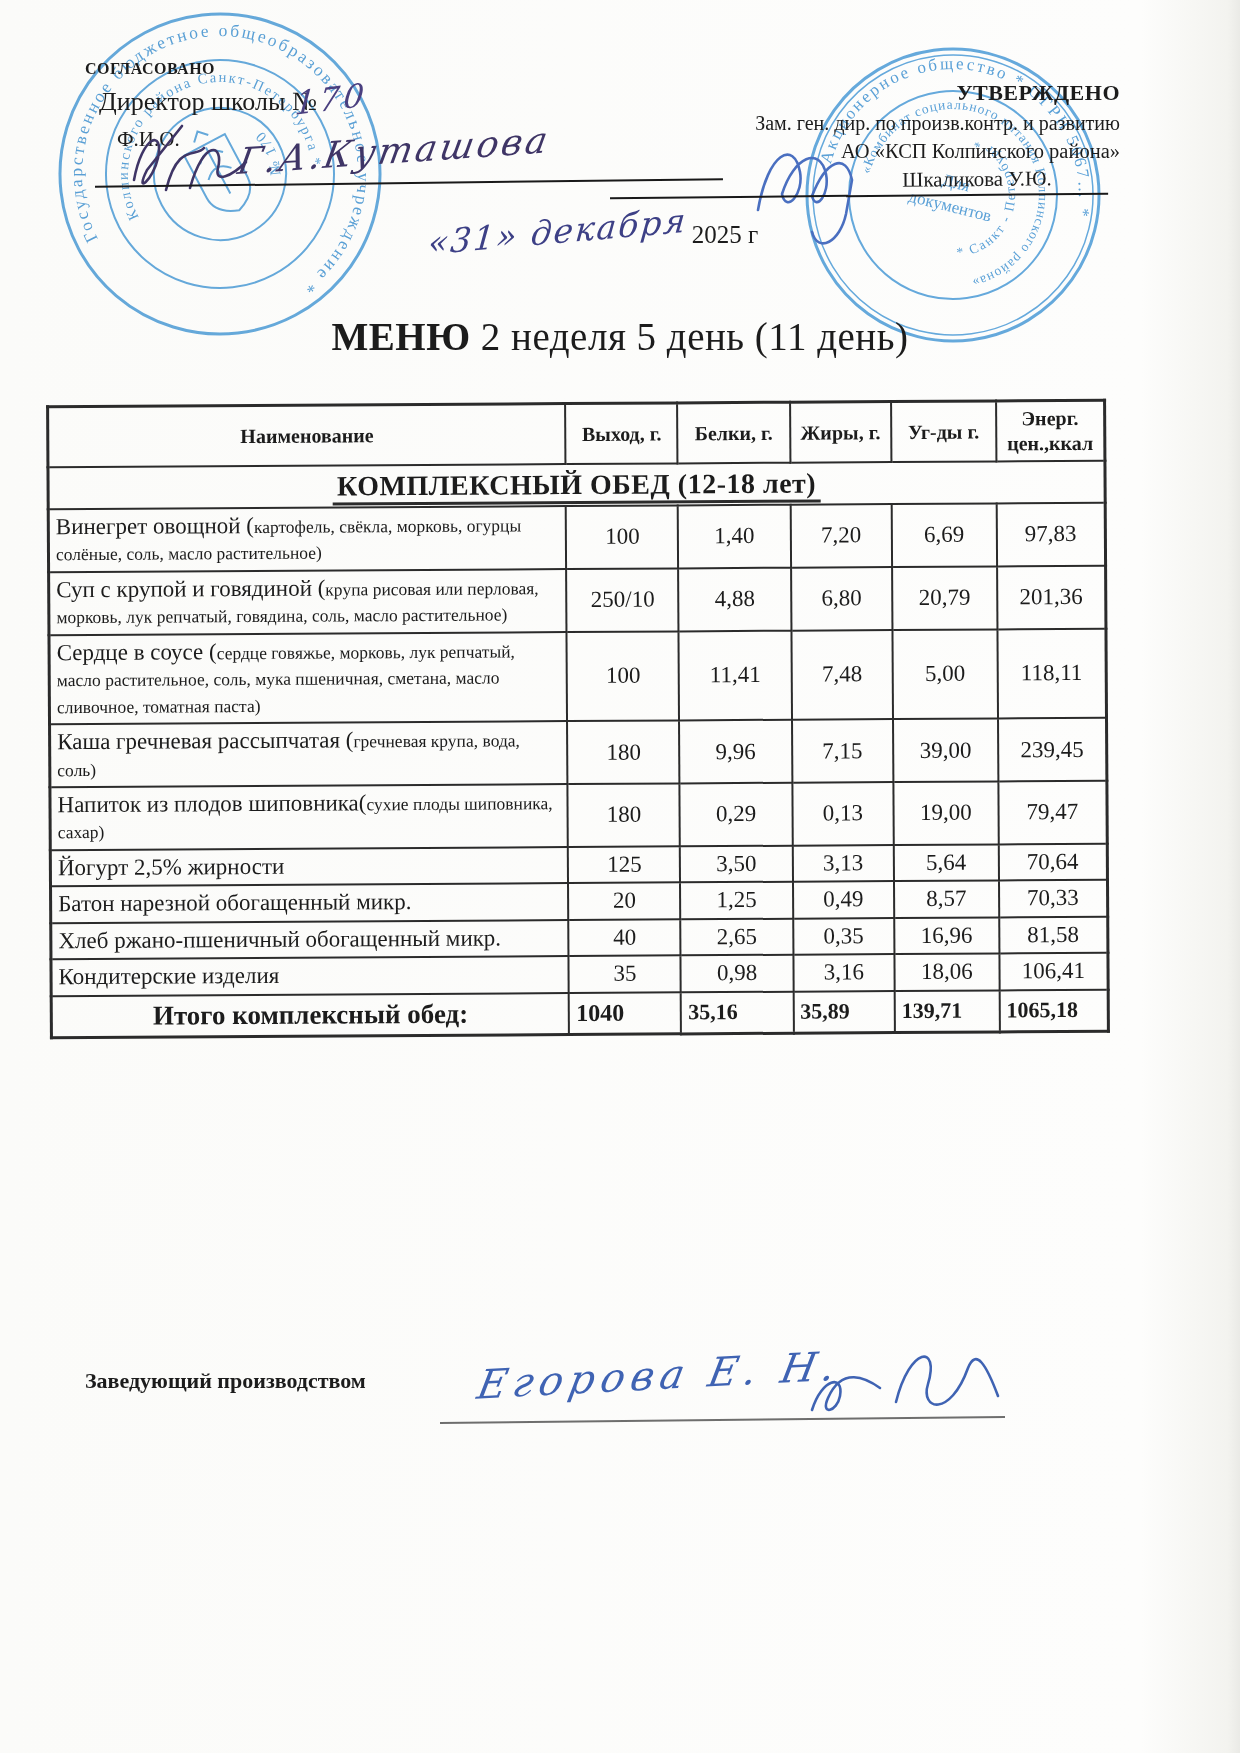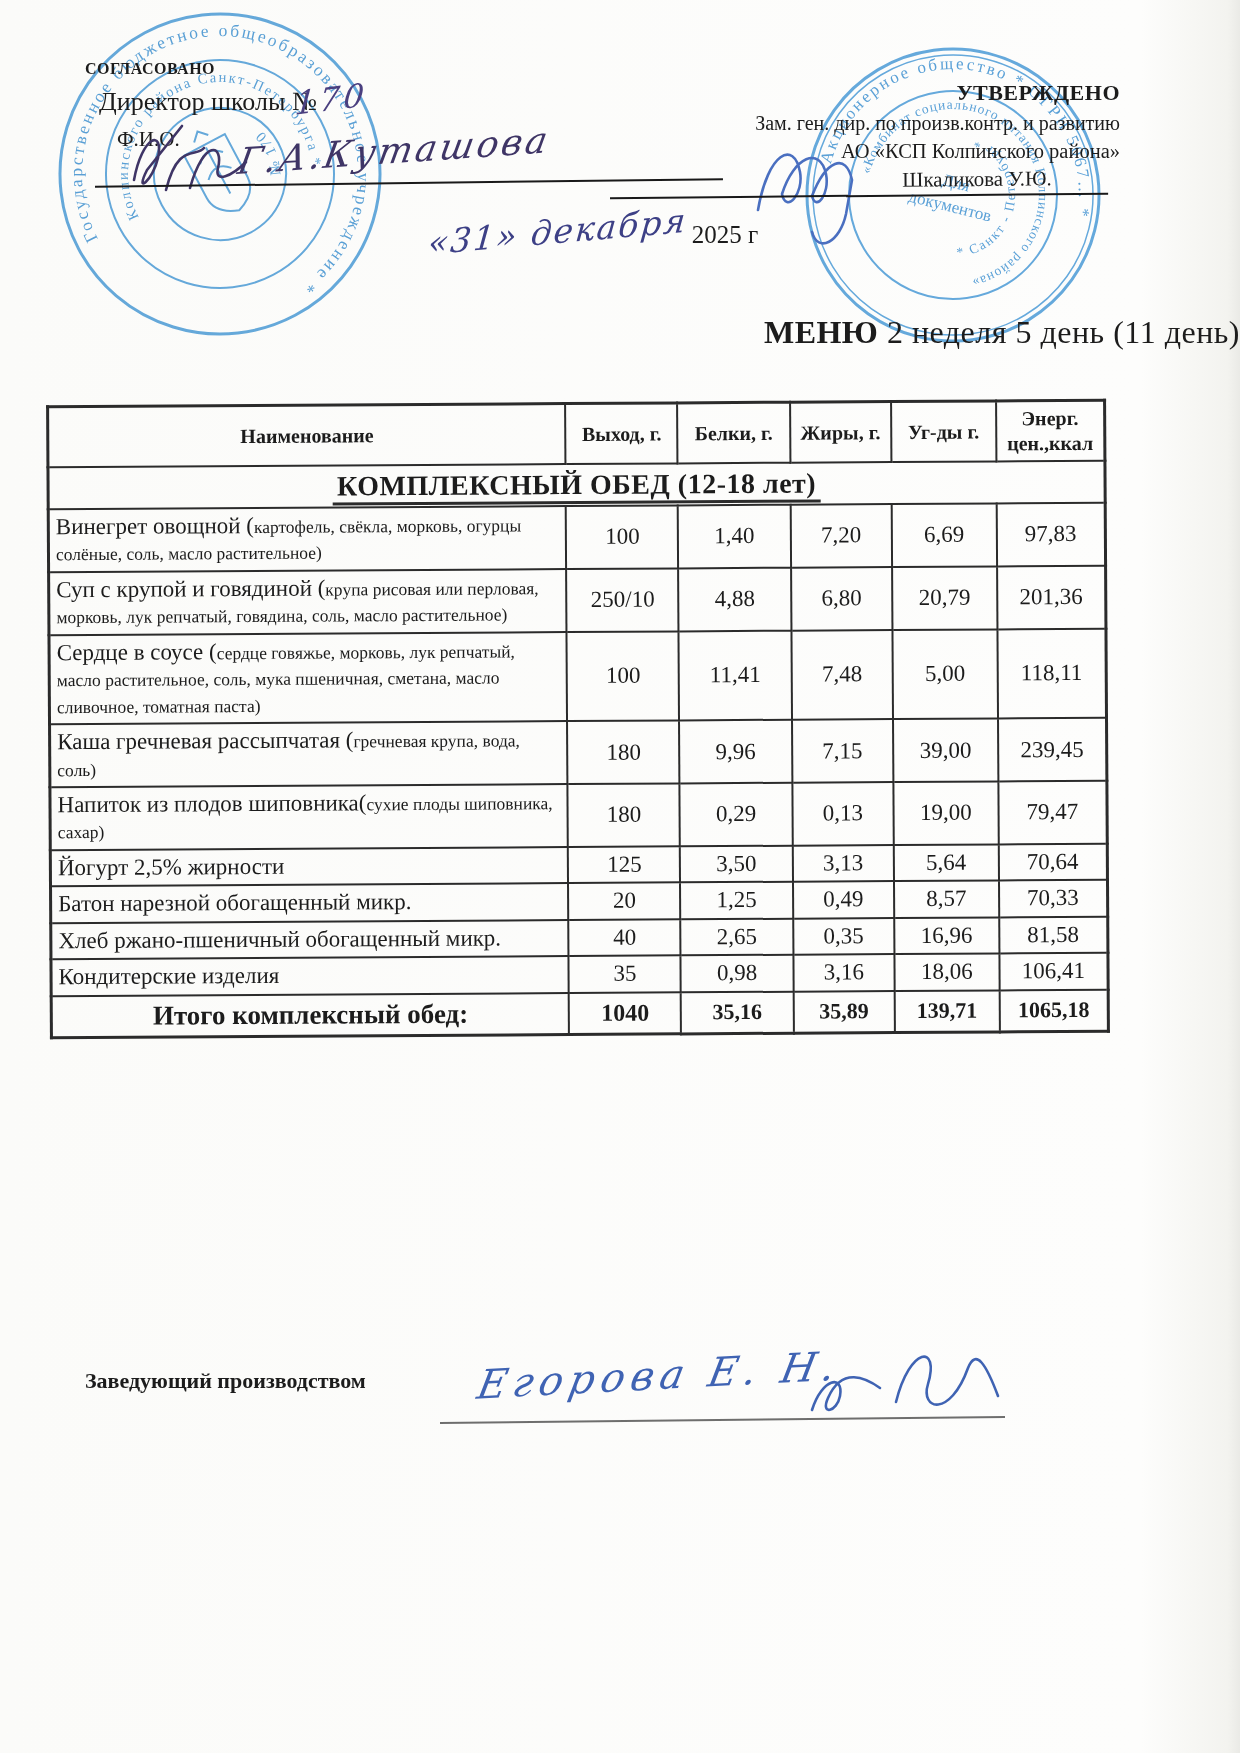--- a/index.html
+++ b/index.html
@@ -48,36 +48,36 @@
   .date-hand{font-family:"DejaVu Serif",serif;font-style:italic;font-size:33px;color:#3d4086;
     display:inline-block;transform:rotate(-5deg) skewX(-10deg);letter-spacing:2px;}
   .date-print{font-size:25px;color:#1c1c1c;}
   .sig-egorova{
     top:1352px;left:478px;font-size:40px;letter-spacing:6px;
     transform:rotate(-3deg) skewX(-14deg);color:#3f63b3;
   }
   .sig-line-bottom{top:1419px;left:440px;width:565px;border-top:2px solid #4a4a4a;transform:rotate(-0.6deg);opacity:.8;}
 
   
-  .doc-title{top:314px;left:0;width:1240px;text-align:right;font-size:32px;letter-spacing:.5px;}
+  .doc-title{top:314px;left:0;width:1240px;text-align:center;font-size:39px;letter-spacing:.5px;}
   .doc-title b{font-weight:bold;}
 
   
   .menu-table-wrap{top:402px;left:48px;width:1060px;transform:rotate(-0.35deg);}
   table.menu{width:100%;border-collapse:collapse;table-layout:fixed;border:3px solid #2b2b2b;}
   table.menu td,table.menu th{border:2px solid #2b2b2b;vertical-align:middle;padding:4px 6px;}
   th.colhead{font-size:20px;font-weight:bold;text-align:center;padding:8px 4px;line-height:1.25;}
   td.section-cell{text-align:center;padding:5px 0 7px 0;}
   .section-text{font-weight:bold;font-size:28px;letter-spacing:.5px;border-bottom:3px solid #2b2b2b;padding:0 4px 1px 4px;}
   td.name-cell{font-size:23px;line-height:1.15;padding:5px 6px 6px 10px;}
   .ingredients{font-size:17.5px;}
   td.val-cell{text-align:center;font-size:23px;}
   tr.total-row td{font-weight:bold;}
   td.total-label{font-size:27px;text-align:center;padding:8px 4px;}
-  td.total-val{text-align:center;font-size:22px;margin-top:18px;}
+  td.total-val{text-align:left;font-size:22px;margin-top:18px;}
 
   
   .footer-label{top:1368px;left:85px;font-weight:bold;font-size:22px;}
 
   
   .stamp{mix-blend-mode:multiply;opacity:.85;}
   .stamp text{fill:#3e92d4;}
   .stamp .ln{stroke:#4b9cda;fill:none;}
   .stamp-left{top:6px;left:52px;transform:rotate(-28deg);}
   .stamp-right{top:42px;left:800px;transform:rotate(14deg);}

